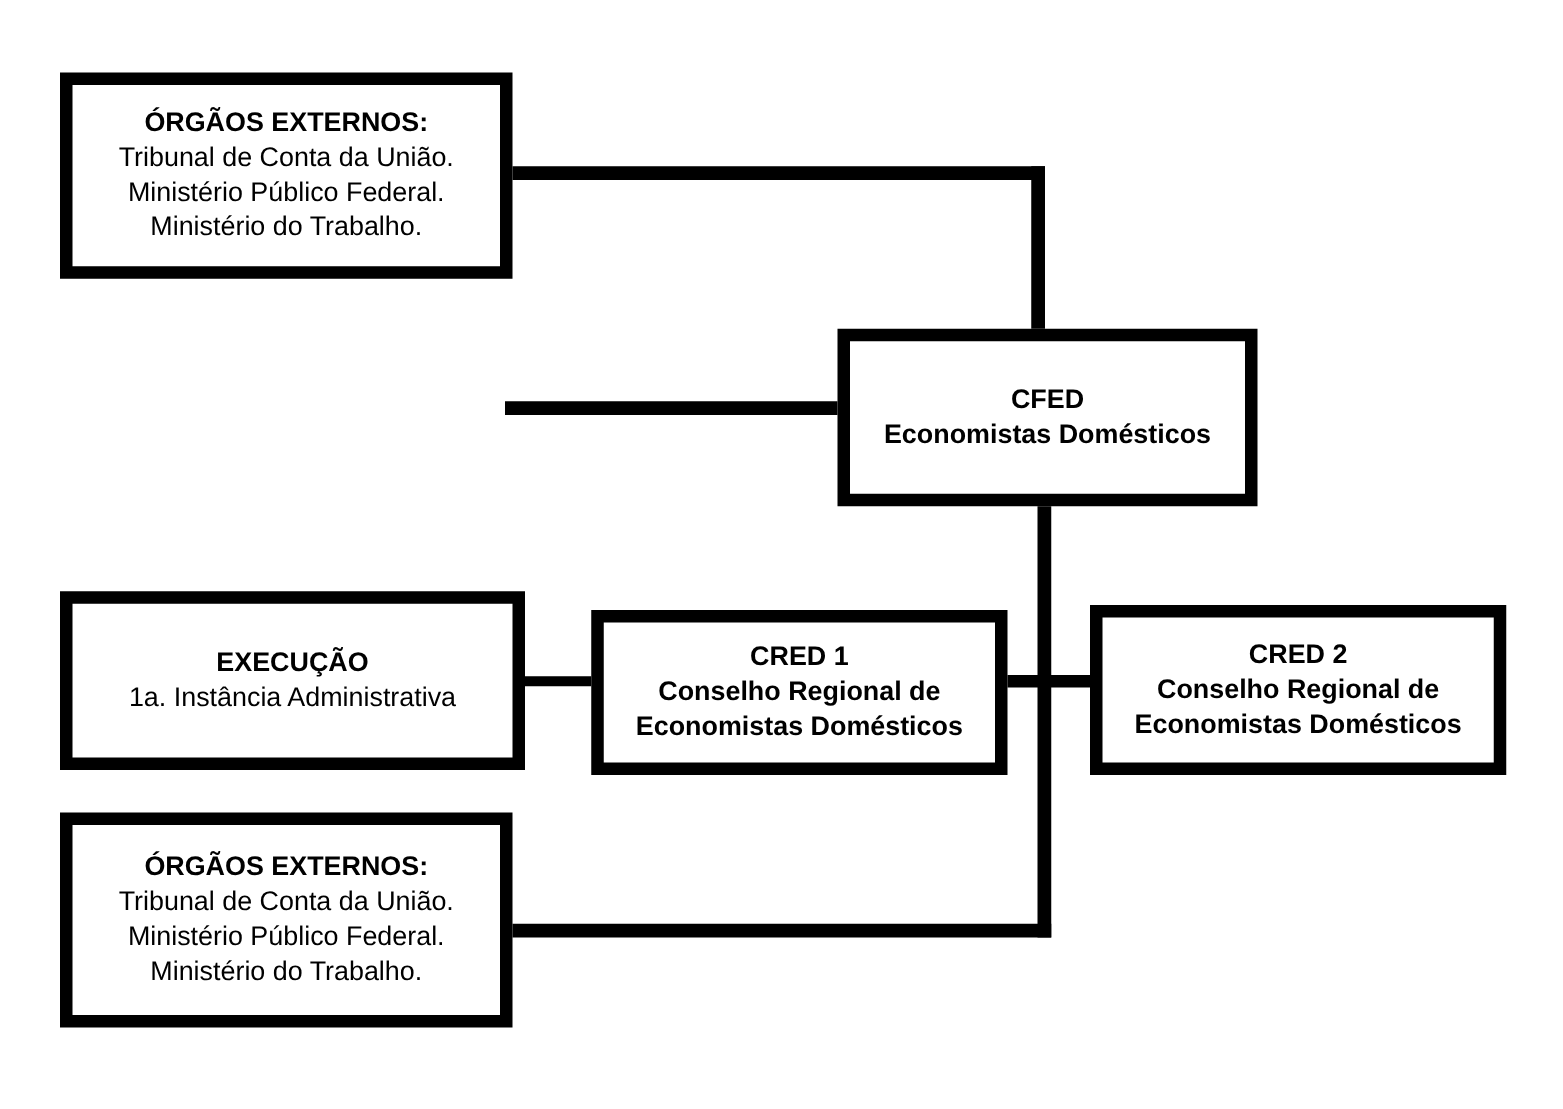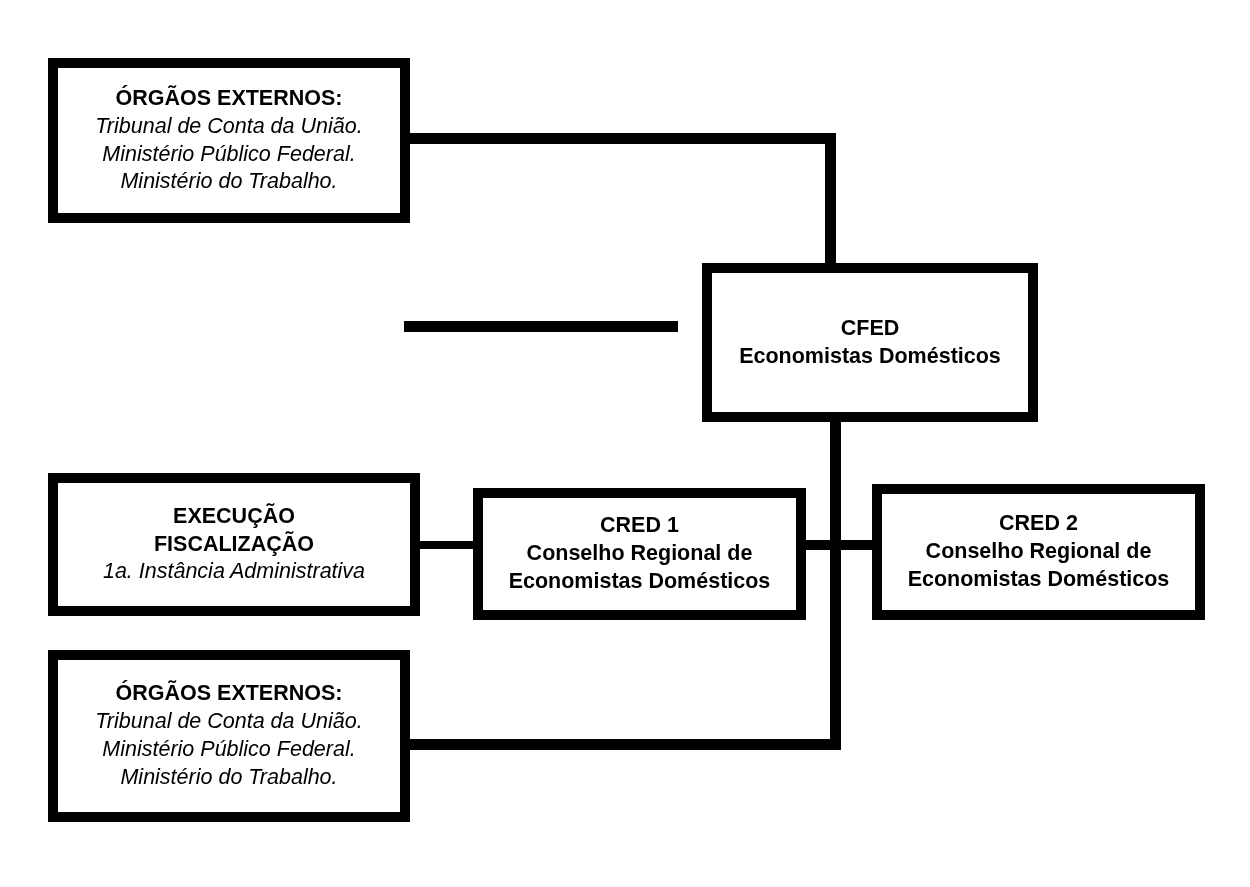--- a/index.html
+++ b/index.html
@@ -46,33 +46,33 @@
     align-items: center;
     justify-content: center;
   }
   .line {
     display: block;
     color: #000000;
     line-height: 1.30;
     white-space: nowrap;
   }
   .line.bold { font-weight: bold; }
-  .line.normal { font-weight: normal; font-style: italic; }
+  .line.normal { font-weight: normal; }
 
   
   .node-external .line { font-size: 21.5px; }
   .node-stage    .line { font-size: 21.5px; }
   .node-council  .line { font-size: 21.5px; }
 
   
   #box-orgaos-top     { left: 48px;  top: 58px;  width: 362px; height: 165px; }
   #box-supervisao     { left: 48px;  top: 265px; width: 362px; height: 143px; }
   #box-execucao       { left: 48px;  top: 473px; width: 372px; height: 143px; }
   #box-orgaos-bottom  { left: 48px;  top: 650px; width: 362px; height: 172px; }
-  #box-cfed           { left: 670px; top: 263px; width: 336px; height: 159px; margin-left: 32px; }
+  #box-cfed           { left: 670px; top: 263px; width: 336px; height: 142px; }
   #box-cred1          { left: 473px; top: 488px; width: 333px; height: 132px; justify-content: center; }
   #box-cred2          { left: 872px; top: 484px; width: 333px; height: 136px; }
 </style>
 </head>
 <body>
 
 <div id="diagram-canvas">
 
   <div class="conn" style="left:404px; top:133px; width:432px; height:11px;"></div>
   <div class="conn" style="left:825px; top:133px; width:11px; height:136px;"></div>
@@ -93,21 +93,20 @@
       <span class="line normal">Tribunal de Conta da União.</span>
       <span class="line normal">Ministério Público Federal.</span>
       <span class="line normal">Ministério do Trabalho.</span>
     </div>
   </div>
 
 
   <div class="node node-stage" id="box-execucao">
     <div class="node-inner">
       <span class="line bold">EXECUÇÃO</span>
-      <span class="line bold">FISCALIZAÇÃO</span>
       <span class="line normal">1a. Instância Administrativa</span>
     </div>
   </div>
 
   <div class="node node-external" id="box-orgaos-bottom">
     <div class="node-inner">
       <span class="line bold">ÓRGÃOS EXTERNOS:</span>
       <span class="line normal">Tribunal de Conta da União.</span>
       <span class="line normal">Ministério Público Federal.</span>
       <span class="line normal">Ministério do Trabalho.</span>

